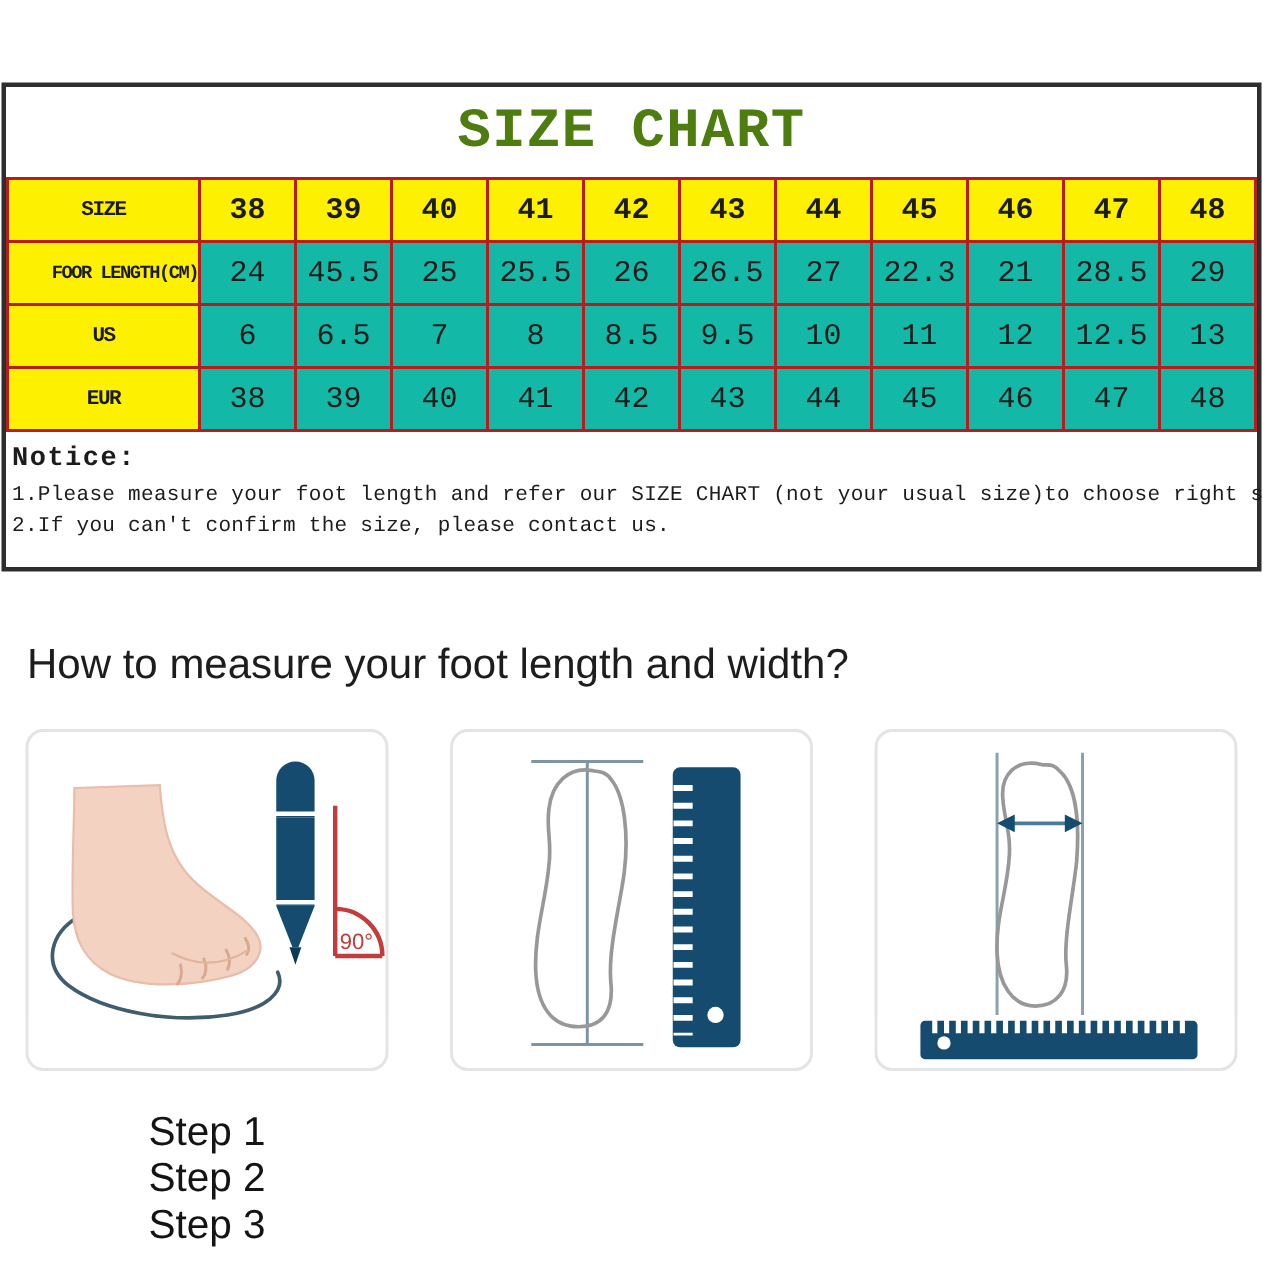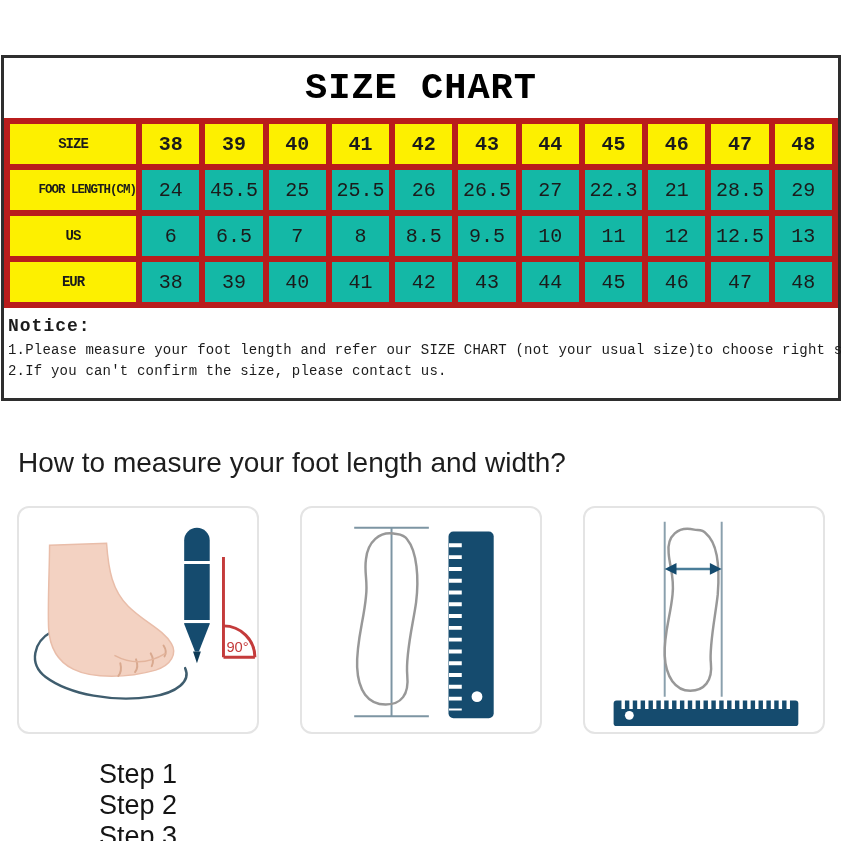--- a/index.html
+++ b/index.html
@@ -17,29 +17,29 @@
     border:3px solid #2e2e2e;
     background:#fff;
   }
   .chart-title{
     height:60px;
     display:flex;align-items:center;justify-content:center;
     font-family:"Liberation Mono",monospace;
     font-weight:bold;
     font-size:37px;
     letter-spacing:1px;
-    color:#000000;
+    color:#4d7c0f;
   }
   table.size-table{
     width:100%;
     border-collapse:collapse;
     table-layout:fixed;
   }
   table.size-table th, table.size-table td{
-    border:6px solid #b91c1c;
+    border:2px solid #b91c1c;
     height:40px;
     text-align:center;
     vertical-align:middle;
     font-family:"Liberation Mono",monospace;
     color:#1b1b1b;
     padding:0;
   }
   table.size-table th{
     background:#fdf000;
     font-weight:bold;

